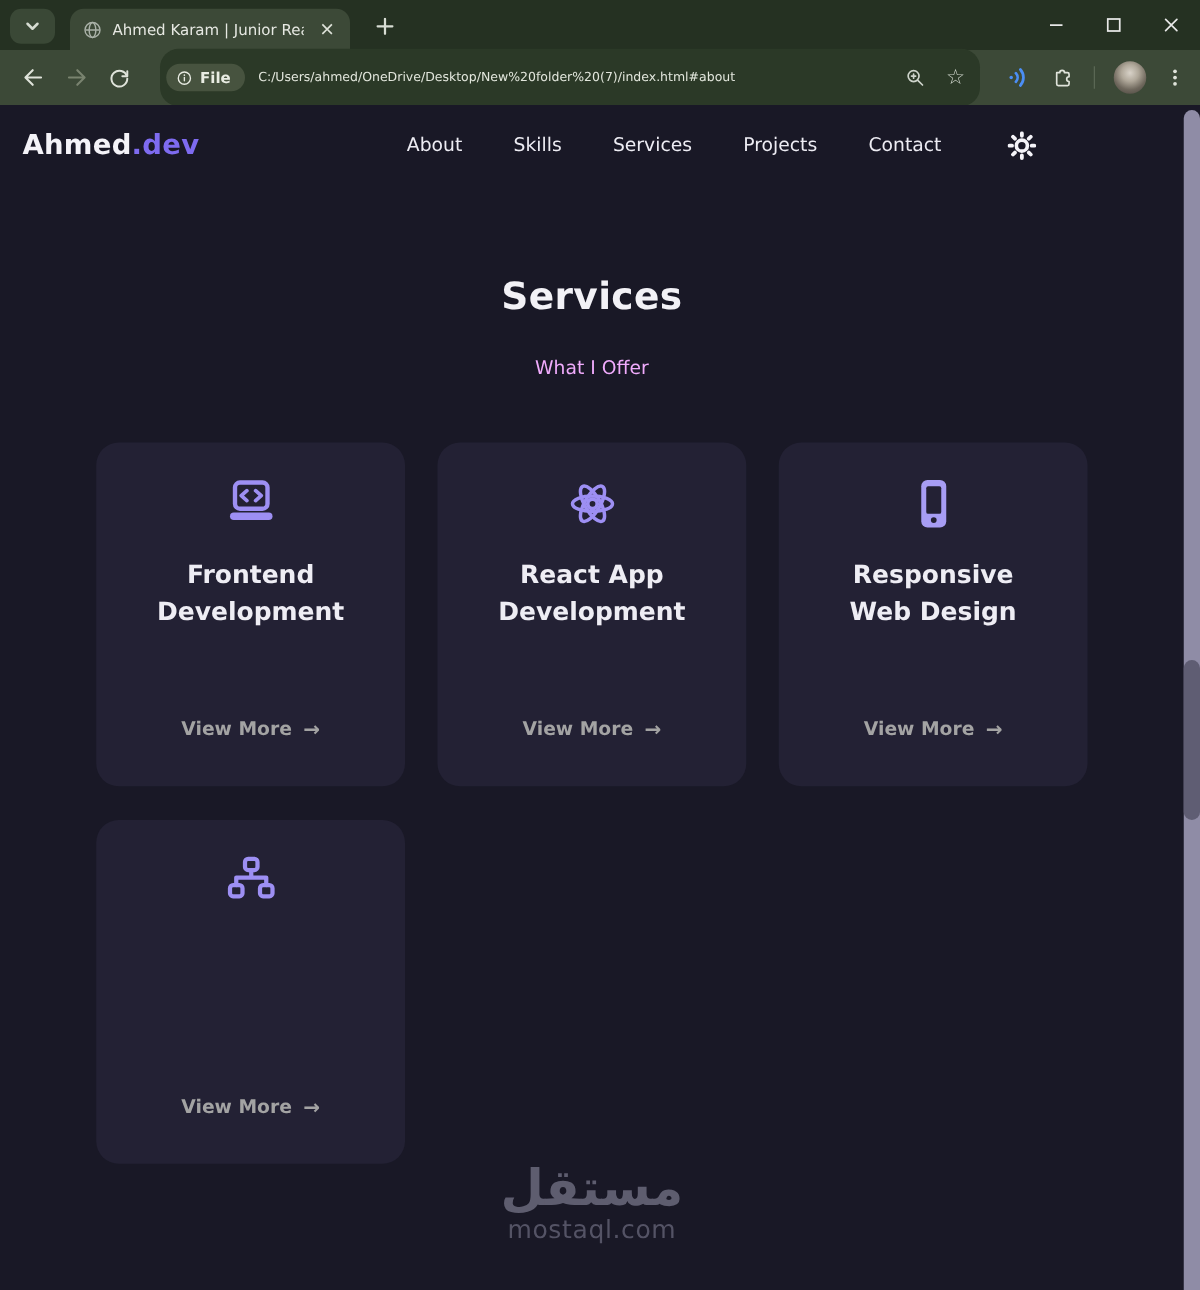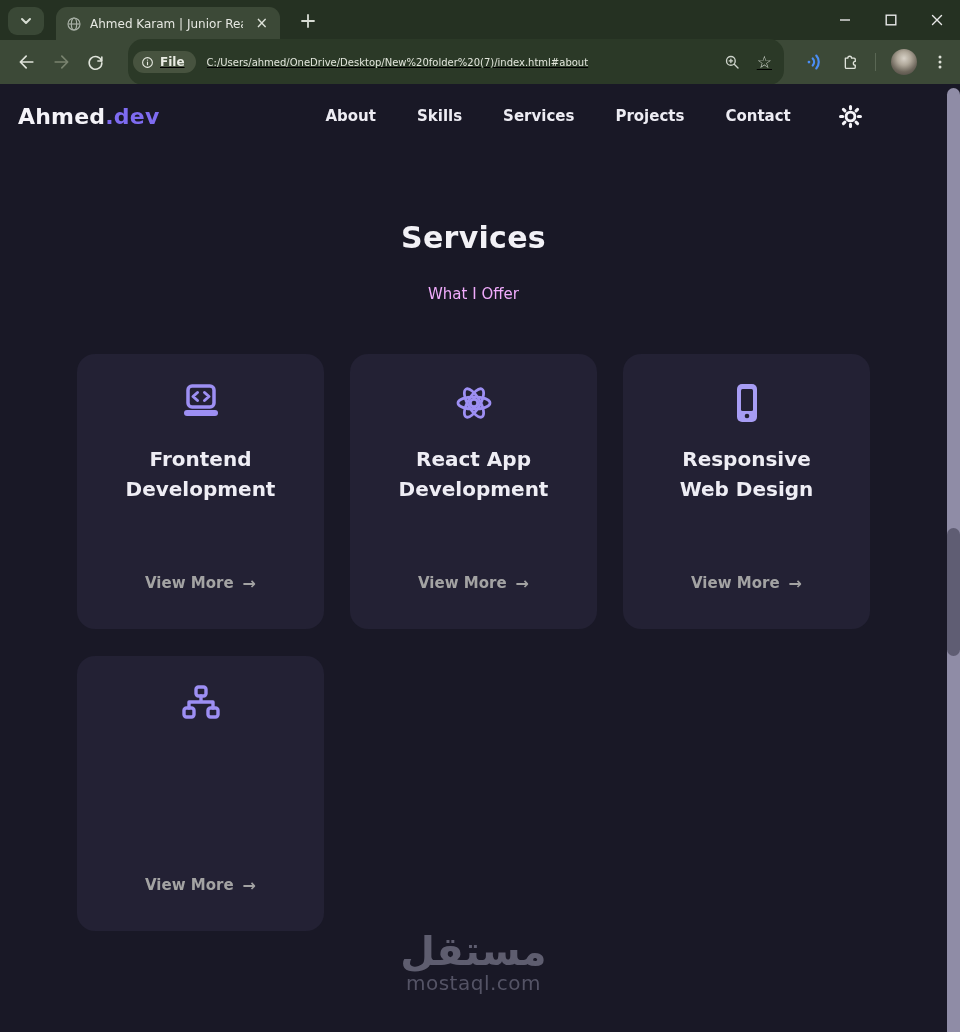--- a/index.html
+++ b/index.html
@@ -18,42 +18,42 @@
   .tab-close { color:#dfe3da; font-size:15px; line-height:1; padding:1px 4px; border-radius:50%; }
   .new-tab { align-self:center; margin-left:14px; margin-top:2px; width:28px; height:28px;
              display:flex; align-items:center; justify-content:center; border-radius:50%; }
   .win-controls { margin-left:auto; display:flex; height:100%; }
   .win-btn { width:46px; height:40px; display:flex; align-items:center; justify-content:center; }
 
   .toolbar { height:44px; background:#3c4937; display:flex; align-items:center; padding:0 0 0 10px; }
   .tb-btn { width:34px; height:34px; display:flex; align-items:center; justify-content:center;
             border-radius:50%; flex:none; }
   .omnibox { flex:1; height:46px; margin:0 16px 0 16px; border-radius:15px; background:#2b3927;
-             display:flex; align-items:center; padding:0 12px 0 5px; min-width:0;text-decoration:underline; }
+             display:flex; align-items:center; padding:0 12px 0 5px; min-width:0; }
   .file-chip { height:22px; border-radius:11px; background:#47533f; display:flex;
                align-items:center; gap:6px; padding:0 11px 0 8px; flex:none; }
   .file-chip span { font-size:12px; font-weight:bold; color:#e9ece3; }
   .url { flex:1; margin-left:11px; font-size:10px; color:#e2e6dc; white-space:nowrap;
          overflow:hidden; text-overflow:ellipsis; min-width:0; }
   .omni-icons { display:flex; align-items:center; gap:16px; margin-left:10px; flex:none; }
   .star { font-size:17px; color:#cdd3ca; line-height:1; }
   .right-icons { display:flex; align-items:center; gap:15px; padding:0 12px 0 4px; flex:none; }
   .vsep { width:1px; height:18px; background:#5a6754; }
   .avatar { width:26px; height:26px; border-radius:50%;
             background:radial-gradient(circle at 50% 36%, #d8d2c8 0%, #b0a89a 32%, #6e675c 64%, #44403a 100%); }
 
   
   .page { position:relative; height:948px; background:#191826; overflow:hidden; }
   .page-inner { width:947px; }
 
   .navbar { height:64px; display:flex; align-items:center; padding-left:18px;gap:48px; }
   .logo { font-size:22px; font-weight:bold; color:#f4f3f8; letter-spacing:.2px; }
   .logo .accent { color:#7e6bf0; }
   .nav-links { display:flex; gap:41px; margin-left:118px; }
-  .nav-link { font-size:15px; font-weight:700; color:#edecf3; }
+  .nav-link { font-size:15px; font-weight:400; color:#edecf3; }
   .theme-toggle { margin-left:auto; margin-right:118px; width:24px; height:24px;
                   display:flex; align-items:center; justify-content:center; }
 
   .section-title { margin-top:72px; text-align:center; font-size:30px; font-weight:bold;
                    color:#f2f1f6; letter-spacing:.3px; }
   .section-sub { margin-top:30px; text-align:center; font-size:15px; color:#f0abfc; }
 
   .grid { margin-top:51px; display:grid; grid-template-columns:repeat(3,247px);
           gap:27px 26px; justify-content:center; }
   .card { height:275px; background:#232134; border-radius:18px; display:flex;

